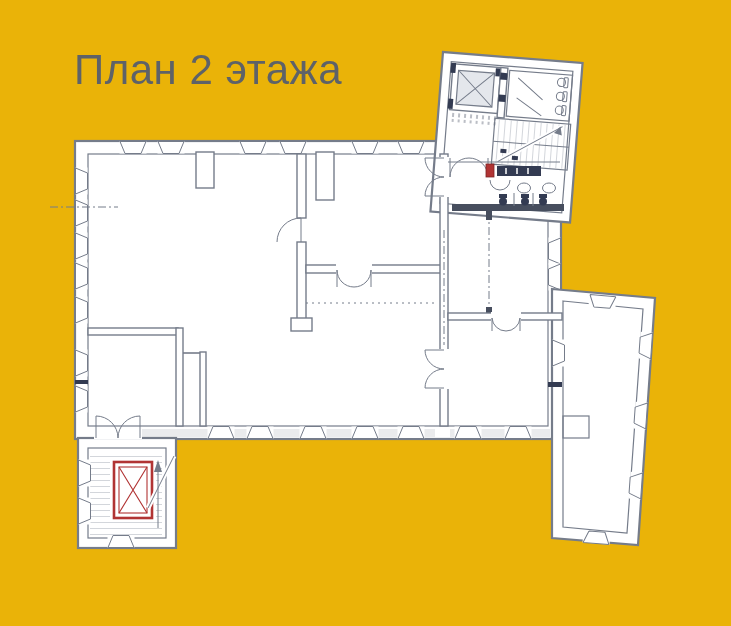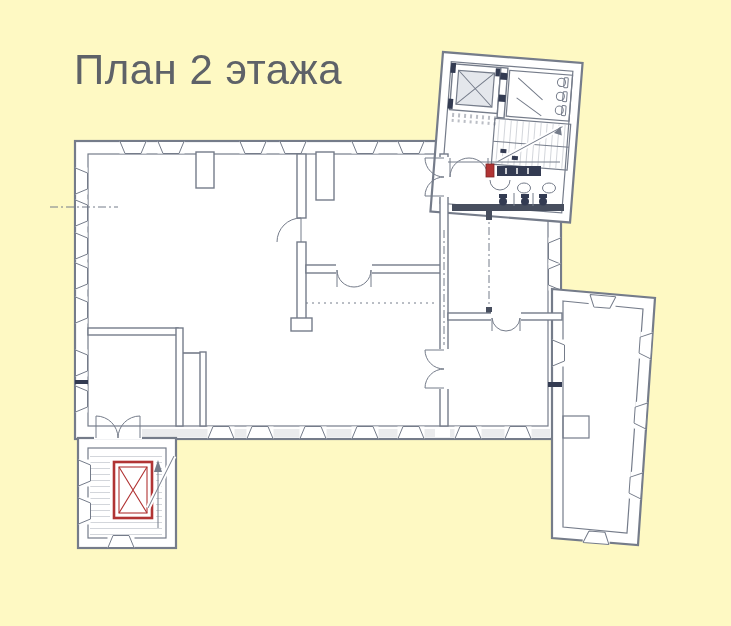--- a/index.html
+++ b/index.html
@@ -1,16 +1,16 @@
 <!DOCTYPE html>
 <html style="--c-title: #5e6268; --c-line: #757c8a; --c-line_dark: #474e5e; --c-navy: #333b52; --c-red: #b13434; --c-red_dark: #7e2424; --c-wall_fill: #d9dbdf; --c-tread: #a8adb8;"><head>
 <meta charset="utf-8">
 <style>
   html,body{margin:0;padding:0;background:#ffffff;}
-  .stage{position:relative;width:731px;height:626px;background:#fef9c3;overflow:hidden;
+  .stage{position:relative;width:731px;height:626px;background:#eab308;overflow:hidden;
          font-family:"Liberation Sans", sans-serif;}
   .plan-title{position:absolute;left:74px;top:46px;font-size:42px;font-weight:400;
               color:var(--c-title,#5e6268);letter-spacing:0.5px;}
   svg{position:absolute;left:0;top:0;}
   
   .outer{fill:#fff;stroke:var(--c-line);stroke-width:2.2;}
   .inner{fill:none;stroke:var(--c-line);stroke-width:1.2;}
   .wall {fill:#fff;stroke:var(--c-line);stroke-width:1.4;}
   .thin {fill:none;stroke:var(--c-line);stroke-width:1;}
   .med  {fill:none;stroke:var(--c-line);stroke-width:1.6;}

